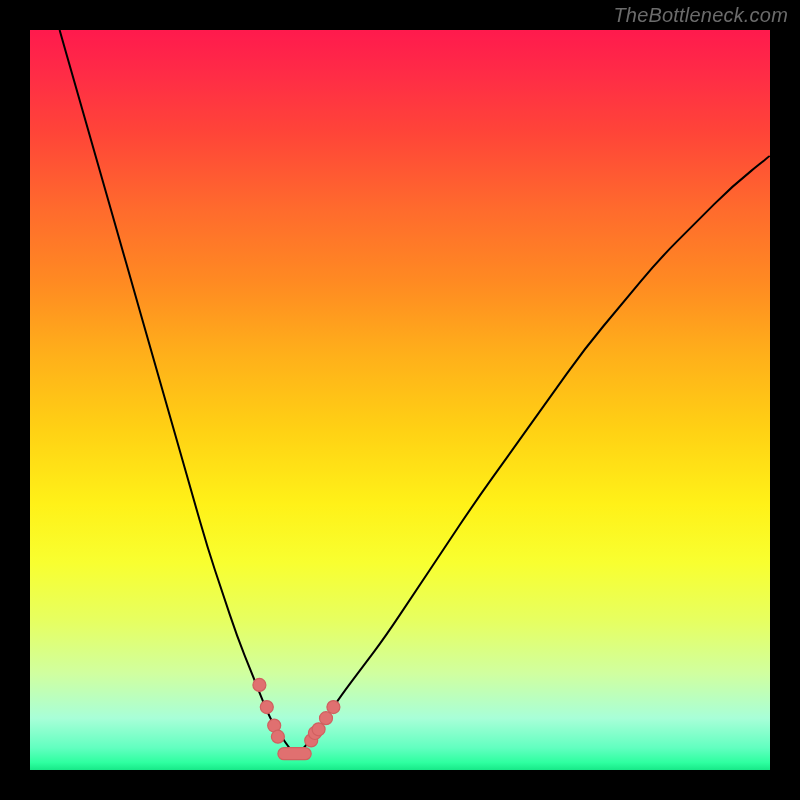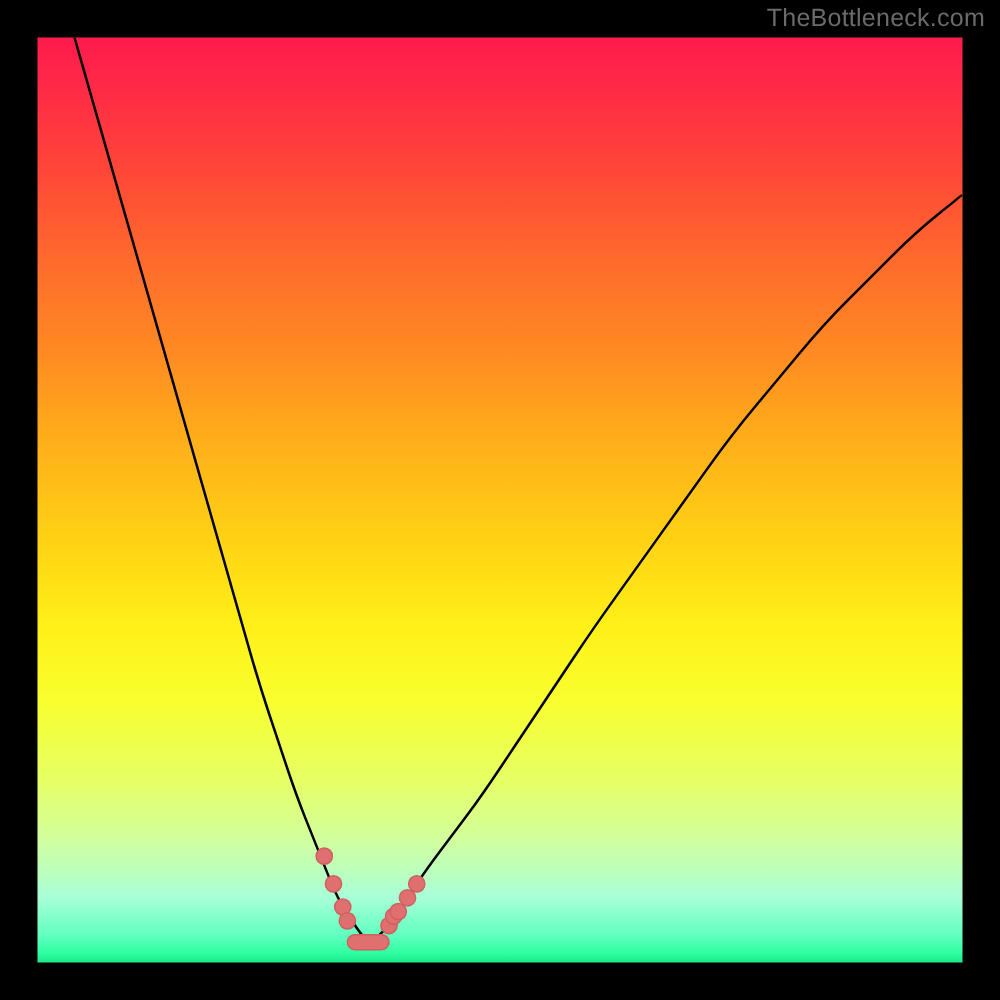--- a/index.html
+++ b/index.html
@@ -9,20 +9,21 @@
     height: 800px;
     background: #000;
     overflow: hidden;
     font-family: Arial, Helvetica, sans-serif;
   }
   .outer {
     position: relative;
     width: 800px;
     height: 800px;
     background: #000;
+    font-style: italic;
   }
   .plot {
     position: absolute;
     left: 30px;
     top: 30px;
     width: 740px;
     height: 740px;
     
     background: linear-gradient(to bottom,
       #ff1a4d 0%,

